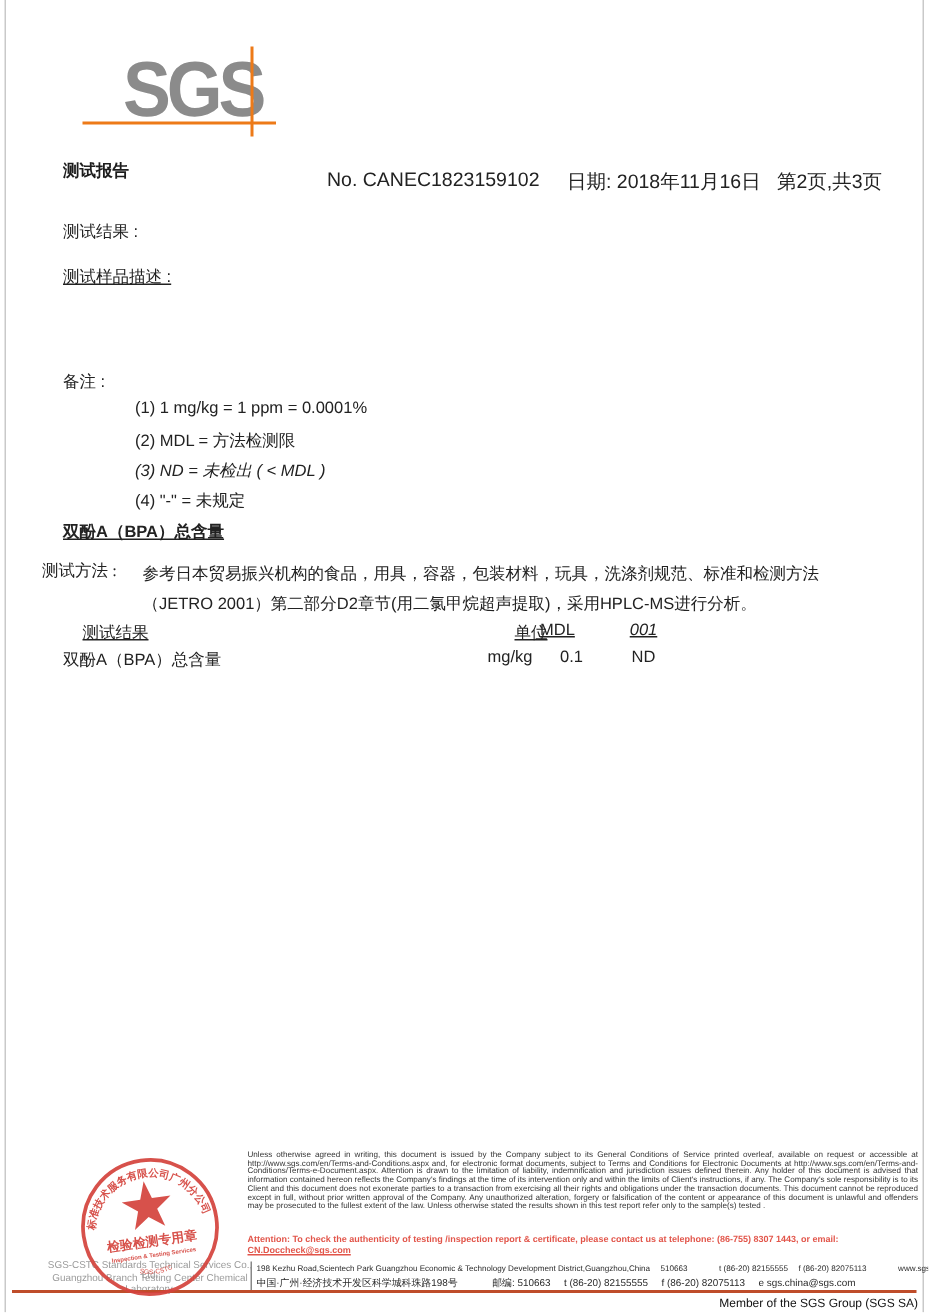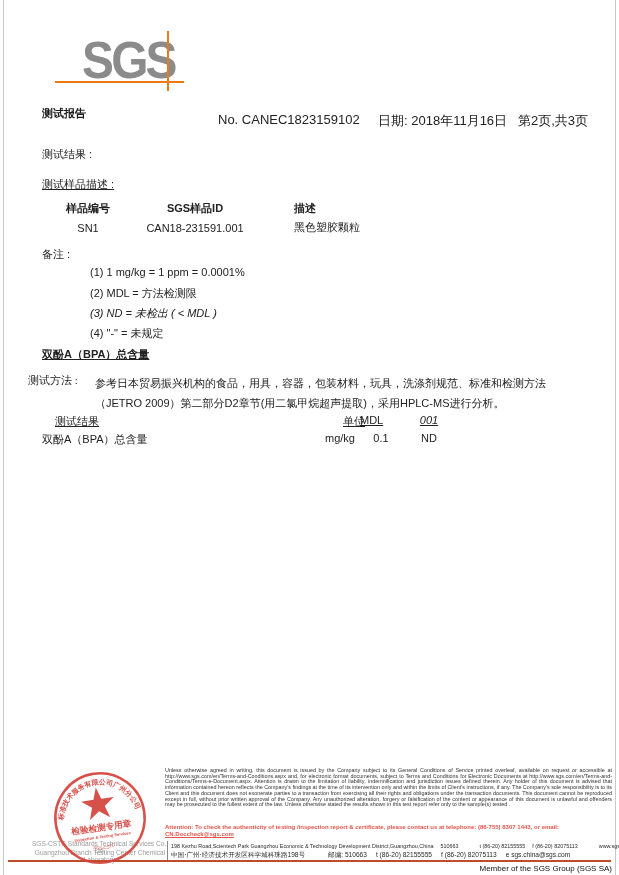--- a/index.html
+++ b/index.html
@@ -90,42 +90,30 @@
   <div class="abs logo-vline"></div>
 
   <div class="abs doc-title">测试报告</div>
   <div class="abs hdr report-no">No. CANEC1823159102</div>
   <div class="abs hdr report-date">日期: 2018年11月16日</div>
   <div class="abs hdr page-info">第2页,共3页</div>
 
   <div class="abs body-txt results-label">测试结果 :</div>
   <div class="abs body-txt sample-desc-label">测试样品描述 :</div>
 
-  <div class="abs body-txt sample-table">
-    <div class="tr">
-      <div class="c1 th">样品编号</div>
-      <div class="c2 th">SGS样品ID</div>
-      <div class="c3 th">描述</div>
-    </div>
-    <div class="tr">
-      <div class="c1">SN1</div>
-      <div class="c2">CAN18-231591.001</div>
-      <div class="c3">黑色塑胶颗粒</div>
-    </div>
-  </div>
 
   <div class="abs body-txt notes-label">备注 :</div>
   <div class="abs body-txt note-line n1">(1) 1 mg/kg = 1 ppm = 0.0001%</div>
   <div class="abs body-txt note-line n2">(2) MDL = 方法检测限</div>
   <div class="abs body-txt note-line n3">(3) ND = 未检出 ( &lt; MDL )</div>
   <div class="abs body-txt note-line n4">(4) "-" = 未规定</div>
 
   <div class="abs body-txt bpa-heading">双酚A（BPA）总含量</div>
   <div class="abs body-txt method-label">测试方法 :</div>
-  <div class="abs body-txt method-text">参考日本贸易振兴机构的食品，用具，容器，包装材料，玩具，洗涤剂规范、标准和检测方法（JETRO 2009）第二部分D2章节(用二氯甲烷超声提取)，采用HPLC-MS进行分析。</div>
+  <div class="abs body-txt method-text">参考日本贸易振兴机构的食品，用具，容器，包装材料，玩具，洗涤剂规范、标准和检测方法（JETRO 2001）第二部分D2章节(用二氯甲烷超声提取)，采用HPLC-MS进行分析。</div>
 
   <div class="abs body-txt rt-head rt-item-h">测试结果</div>
   <div class="abs body-txt rt-head rt-unit-h">单位</div>
   <div class="abs body-txt rt-head rt-mdl-h">MDL</div>
   <div class="abs body-txt rt-head rt-001-h">001</div>
   <div class="abs body-txt rt-row rt-item">双酚A（BPA）总含量</div>
   <div class="abs body-txt rt-row rt-unit">mg/kg</div>
   <div class="abs body-txt rt-row rt-mdl">0.1</div>
   <div class="abs body-txt rt-row rt-001">ND</div>
 

